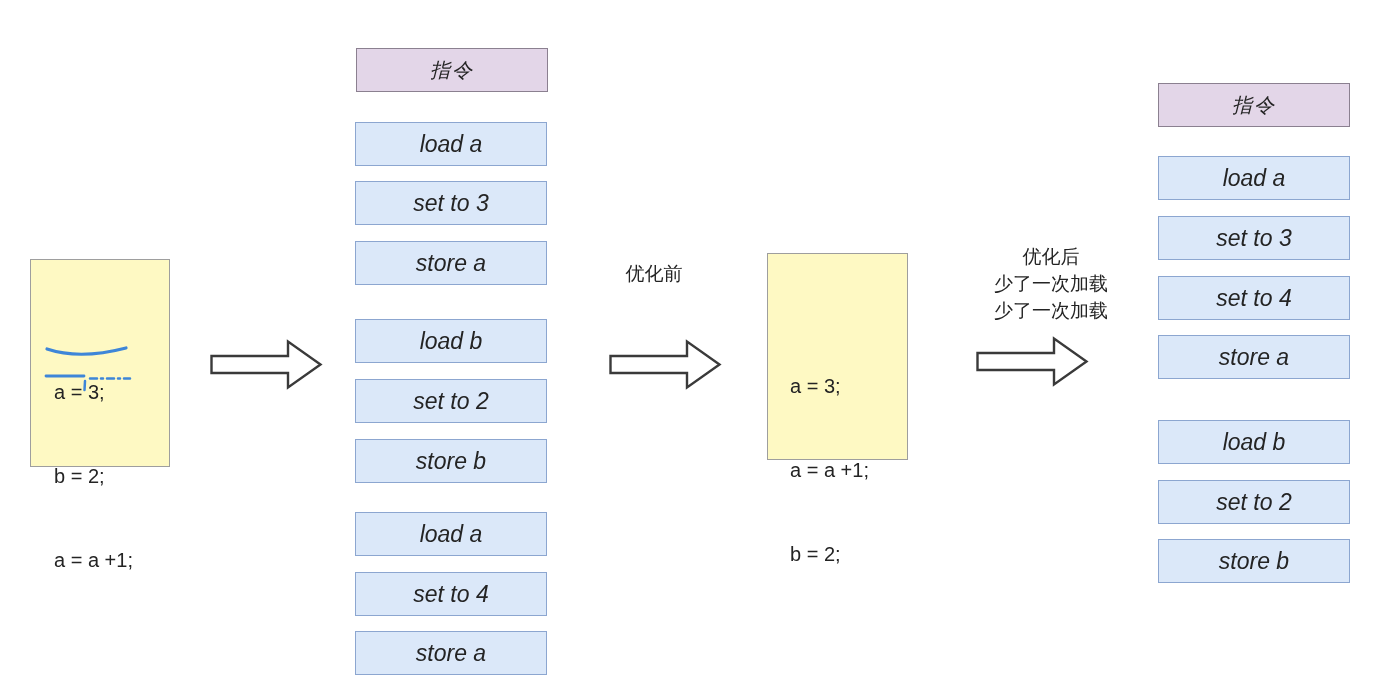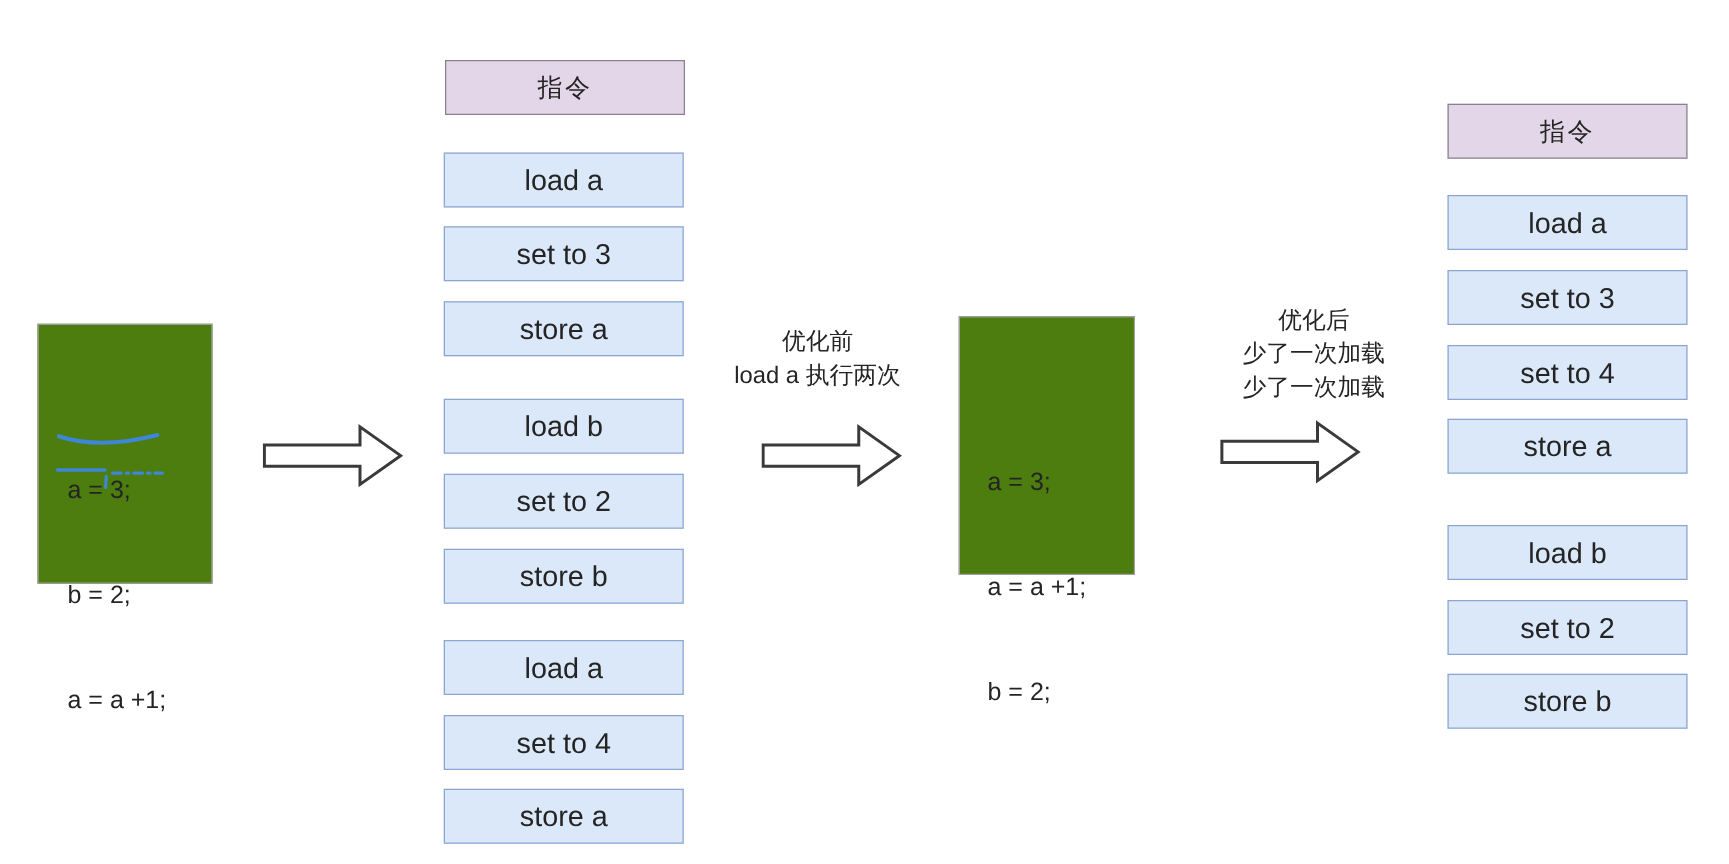--- a/index.html
+++ b/index.html
@@ -3,27 +3,27 @@
 <meta charset="utf-8">
 <style>
   html,body{margin:0;padding:0;background:#ffffff;}
   .canvas{
     position:relative;width:1383px;height:691px;background:#ffffff;
     font-family:"Liberation Sans", sans-serif;color:#242424;overflow:hidden;
   }
   .box{
     position:absolute;box-sizing:border-box;
     display:flex;align-items:center;justify-content:center;
-    width:192px;height:44px;font-weight:500;
+    width:192px;height:44px;font-weight:500;font-style:italic;
   }
   .instr{background:#dbe8f9;border:1.6px solid #8ca6d0;font-size:23px;}
   .hdr{background:#e3d6e8;border:1.7px solid #8b8090;font-size:20px;letter-spacing:2px;}
   .code-box{
     position:absolute;box-sizing:border-box;
-    background:#4d7c0f;border:1.6px solid #9e9e9e;
+    background:#fef9c3;border:1.6px solid #9e9e9e;
   }
   .code-lines{position:absolute;font-size:20px;line-height:28px;font-weight:500;white-space:pre;}
   .annot{position:absolute;left:0;top:0;pointer-events:none;}
   .annot path{fill:none;stroke-linecap:round;}
   .arrow{position:absolute;}
   .arrow polygon{fill:#ffffff;stroke-width:2.4;stroke-linejoin:miter;}
   .arrow-label{
     position:absolute;text-align:center;font-size:19px;line-height:27px;font-weight:500;
   }
 </style>
@@ -56,21 +56,20 @@
   <div class="box instr" style="left:355px;top:241px">store a</div>
   <div class="box instr" style="left:355px;top:319px">load b</div>
   <div class="box instr" style="left:355px;top:379px">set to 2</div>
   <div class="box instr" style="left:355px;top:439px">store b</div>
   <div class="box instr" style="left:355px;top:512px">load a</div>
   <div class="box instr" style="left:355px;top:572px">set to 4</div>
   <div class="box instr" style="left:355px;top:631px">store a</div>
 
   <div class="arrow-label" style="left:548px;top:260px;width:212px">
     <div>优化前</div>
-    <div>load a 执行两次</div>
   </div>
 
   <svg class="arrow" style="left:609px;top:339px" width="113" height="51" viewBox="0 0 113 51">
     <polygon points="1.5,17 78,17 78,2.5 110.5,25.5 78,48.5 78,34 1.5,34" stroke="#3a3a3a"></polygon>
   </svg>
 
   <div class="code-box" style="left:767px;top:253px;width:141px;height:207px">
     <div class="code-lines" style="left:22px;top:62px">
       <div>a = 3;</div>
       <div>a = a +1;</div>

